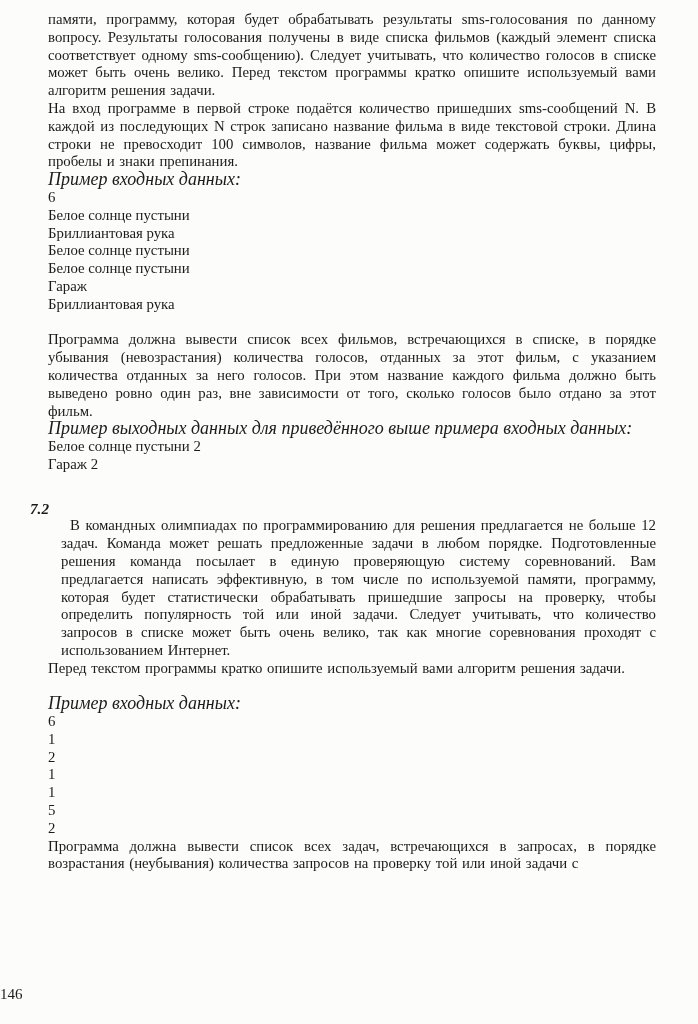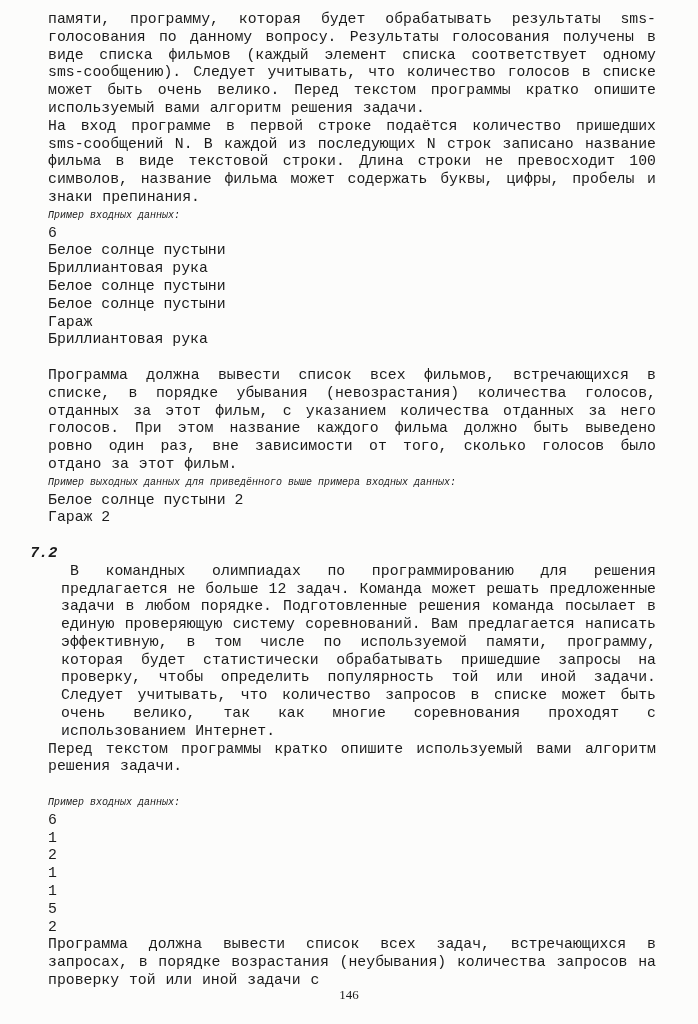--- a/index.html
+++ b/index.html
@@ -14,61 +14,60 @@
     background: #fcfcfb;
     color: #1b1b1b;
     font-family: "Liberation Serif", serif;
     overflow: hidden;
   }
   .content {
     position: absolute;
     left: 48px;
     top: 11px;
     width: 608px;
-    font-family: Liberation Mono, monospace;
   }
   .para {
     margin: 0;
     text-align: justify;
     font-size: 14.8px;
     line-height: 17.8px;
     word-spacing: 1px;
   }
   .para.indent {
     text-indent: 9px;
     margin-left: 13px;
   }
   .example-heading {
     margin: 0;
     font-style: italic;
-    font-size: 10px;
+    font-size: 18px;
     line-height: 17.8px;
   }
   .data-line {
     font-size: 14.8px;
     line-height: 17.8px;
     white-space: pre;
   }
   .spacer {
     height: 17.8px;
   }
   .section-heading {
-    margin: 0 0 0 -18px;
+    margin: 8px 0 0 -18px;
     font-weight: bold;
     font-style: italic;
     font-size: 15.2px;
     line-height: 17.8px;
   }
   .footer {
     position: absolute;
     left: 0;
     right: 0;
     bottom: 21px;
-    text-align: center;
-    font-size: 13px;
+    text-align: left;
+    font-size: 15px;
   }
 </style>
 </head>
 <body>
 
 <div class="page">
   <div class="content">
       <p class="para">памяти, программу, которая будет обрабатывать результаты sms-голосования по данному вопросу. Результаты голосования получены в виде списка фильмов (каждый элемент списка соответствует одному sms-сообщению). Следует учитывать, что количество голосов в списке может быть очень велико. Перед текстом программы кратко опишите используемый вами алгоритм решения задачи.</p>
       <p class="para">На вход программе в первой строке подаётся количество пришедших sms-сообщений N. В каждой из последующих N строк записано название фильма в виде текстовой строки. Длина строки не превосходит 100 символов, название фильма может содержать буквы, цифры, пробелы и знаки препинания.</p>
       <p class="example-heading">Пример входных данных:</p>

